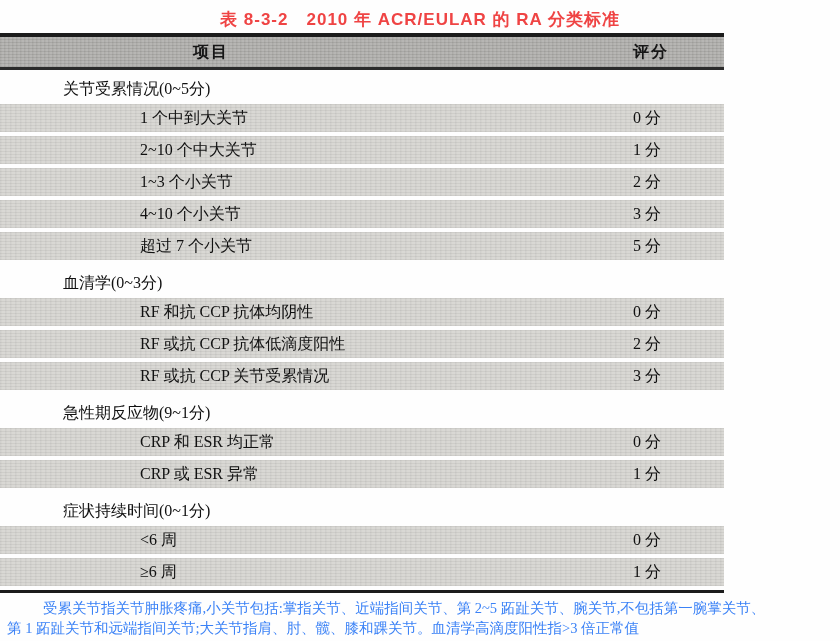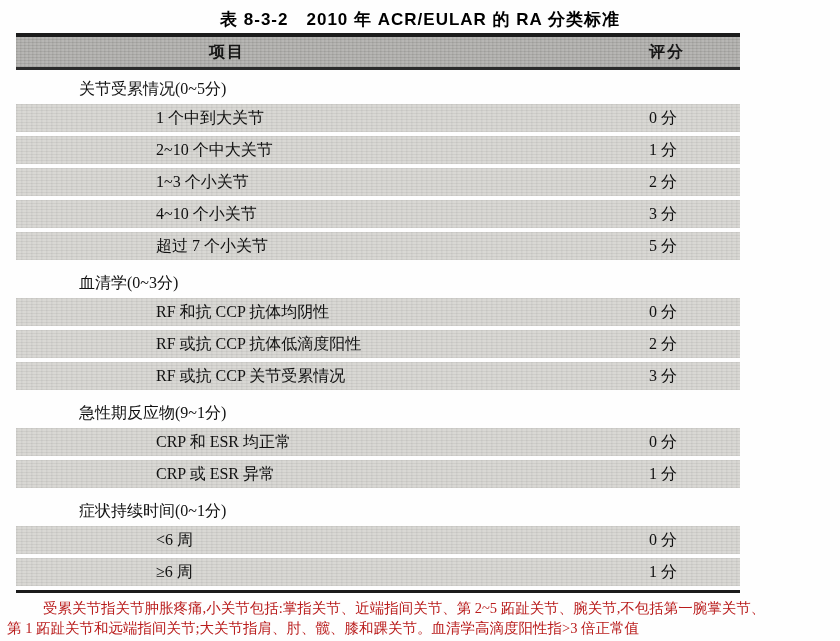--- a/index.html
+++ b/index.html
@@ -10,25 +10,25 @@
     color:#111111;
     overflow:hidden;
   }
   .page { position:relative; width:840px; height:641px; background:#fefefe; }
 
   .title {
     position:absolute; top:8px; left:0; right:0;
     text-align:center;
     font-family:"Liberation Sans", sans-serif;
     font-weight:bold; font-size:17px; letter-spacing:1px;
-    color:#000000;
+    color:#ef4444;
   }
 
   .table {
-    position:absolute; top:33px; left:16px; width:724px;
+    position:absolute; top:33px; left:0; width:724px;
     border-top:4px solid #1c1c1c;
     border-bottom:3px solid #1c1c1c;
   }
 
   .thead {
     position:relative;
     height:30px; line-height:30px;
     background-color:#b1b0ad;
     background-image:
       repeating-linear-gradient(0deg, rgba(0,0,0,0.06) 0 1px, rgba(255,255,255,0.05) 1px 3px),
@@ -56,21 +56,21 @@
       repeating-linear-gradient(0deg, rgba(0,0,0,0.045) 0 1px, rgba(255,255,255,0.05) 1px 3px),
       repeating-linear-gradient(90deg, rgba(0,0,0,0.035) 0 1px, rgba(255,255,255,0.03) 2px 5px);
     font-size:16px;
     padding-left:40px;
   }
   .item .label { margin-left:100px; }
   .item .score { position:absolute; left:633px; top:0; }
 
   .footnote {
     position:absolute; top:599px; left:7px; right:5px;
-    font-size:14.5px; line-height:19.5px; color:#b91c1c;
+    font-size:14.5px; line-height:19.5px; color:#3b82f6;
   }
   .fn-line1 { padding-left:36px; }
 </style>
 </head>
 <body>
 
 <div class="page">
 
   <div class="title">表 8-3-2　2010 年 ACR/EULAR 的 RA 分类标准</div>
 

